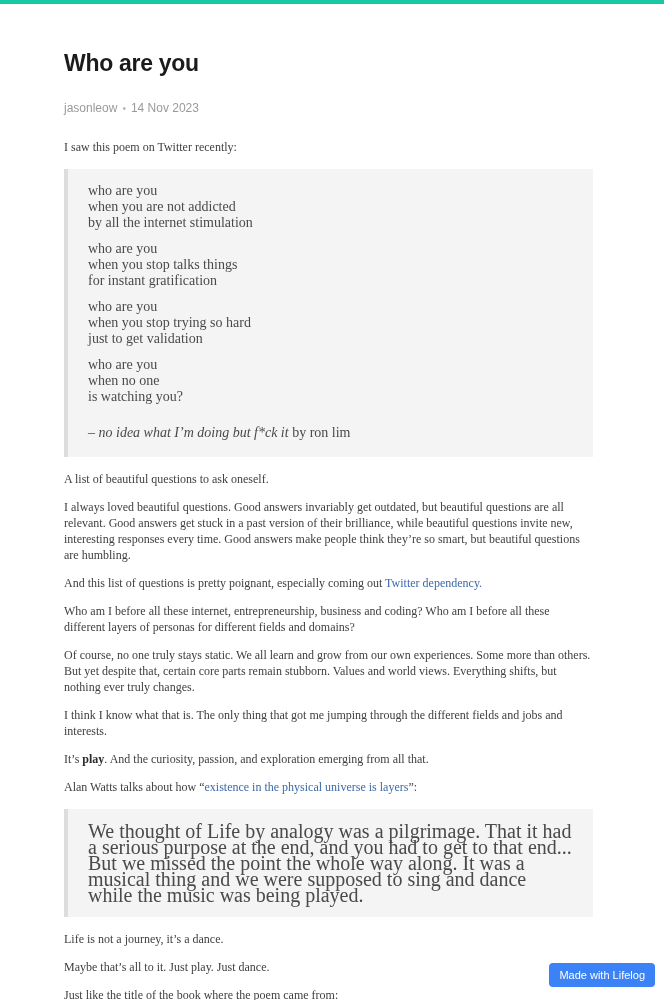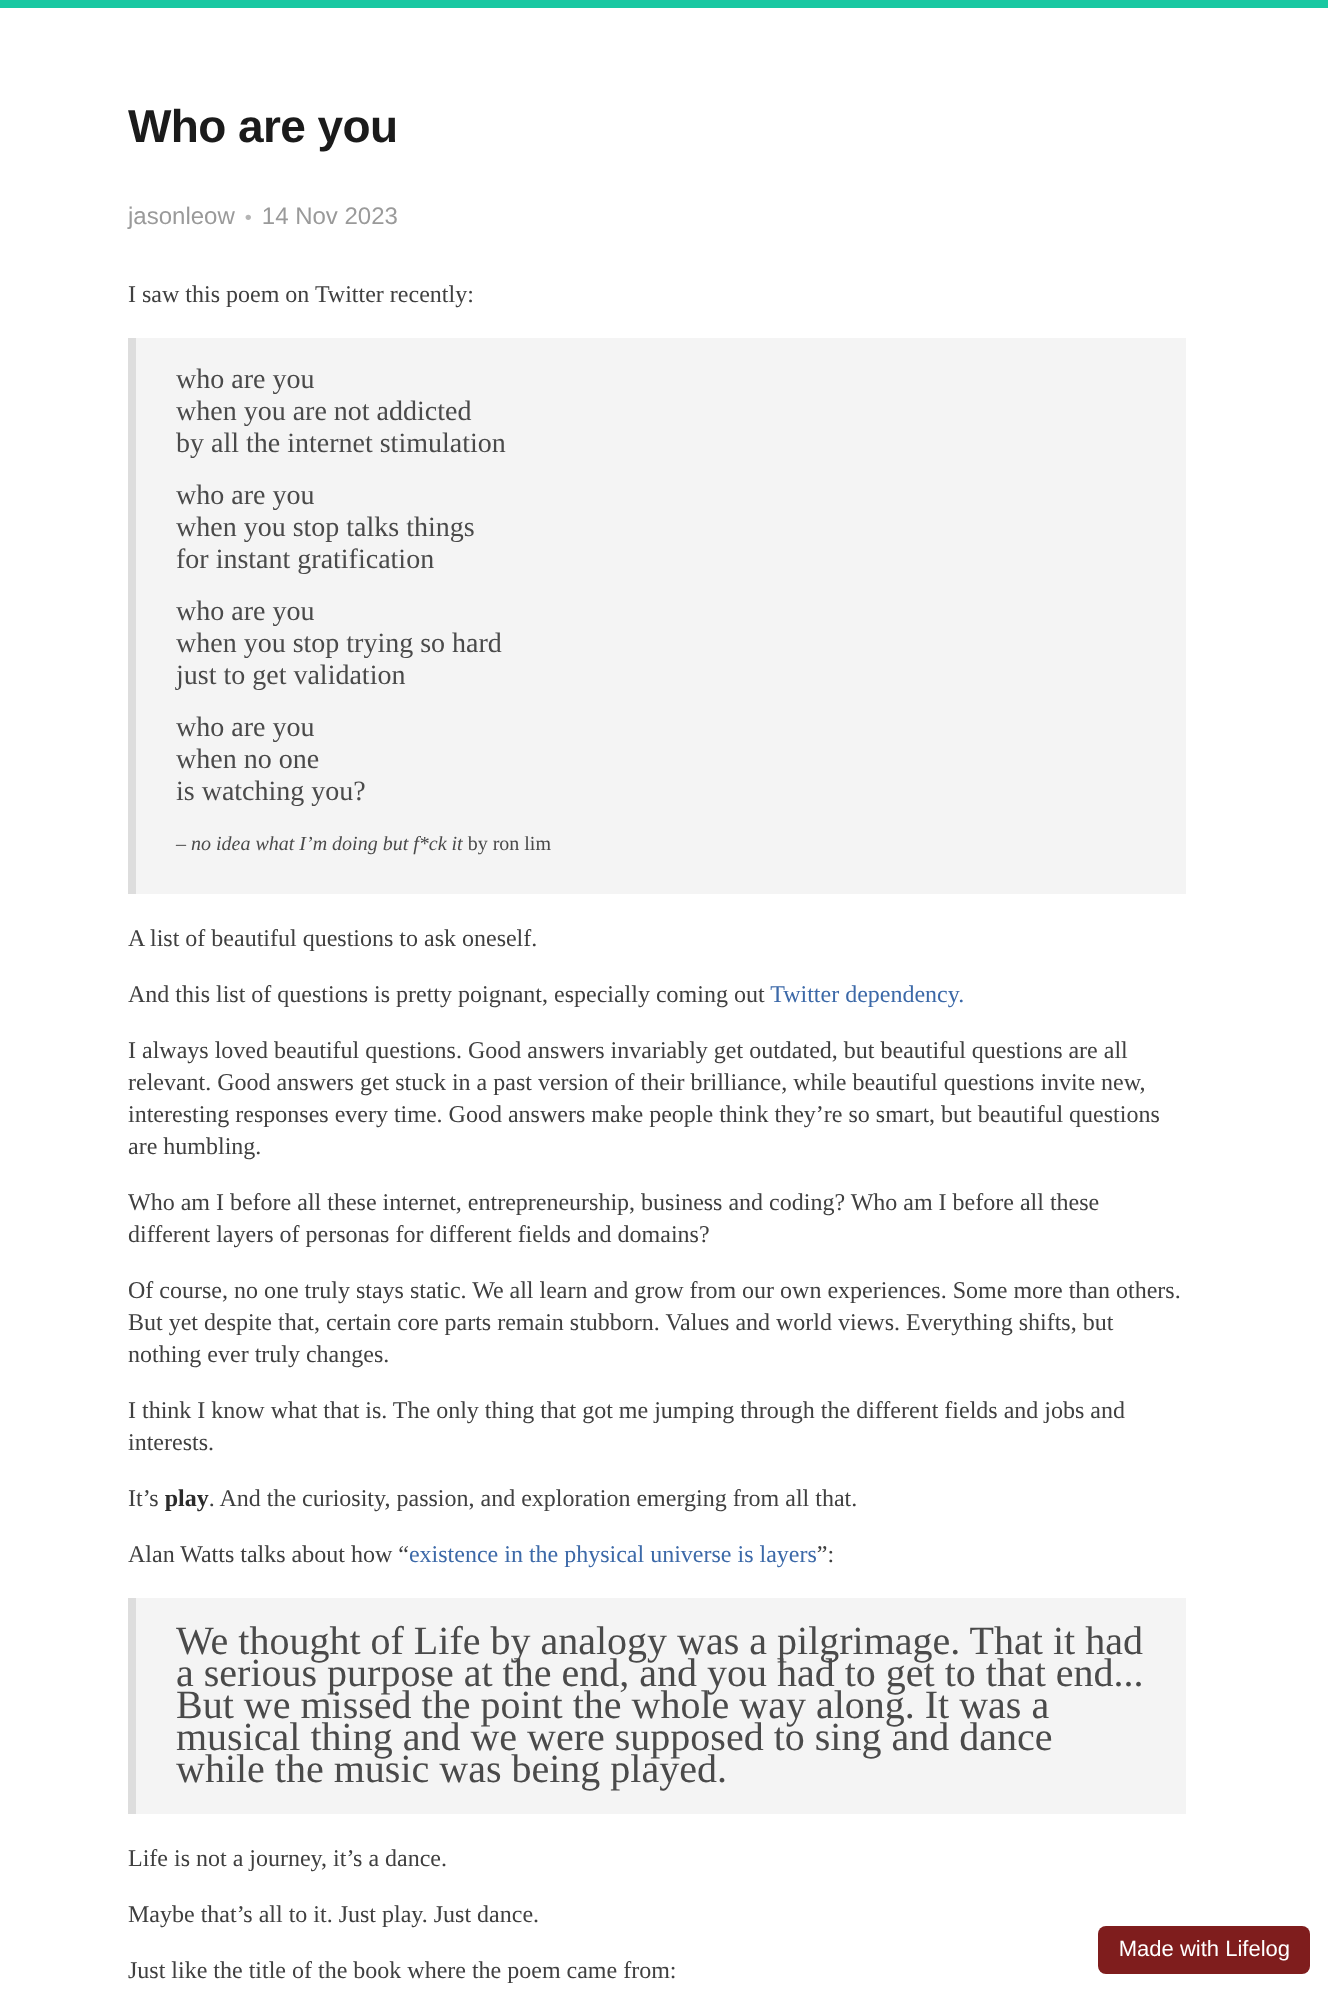--- a/index.html
+++ b/index.html
@@ -57,22 +57,22 @@
   blockquote.poem {
     padding: 14px 20px 16px 20px;
   }
   .stanza { margin: 0 0 10px 0; }
   .poem-line {
     display: block;
     font-size: 14px;
     line-height: 16px;
   }
   .attribution {
-    margin-top: 10px;
-    font-size: 10px;
+    margin-top: 20px;
+    font-size: 14px;
     line-height: 16px;
   }
   blockquote.quote p, blockquote.quote {
     font-size: 20px;
     line-height: 16px;
   }
   blockquote.quote { margin-bottom: 14px; }
   a {
     color: #3c69a8;
     text-decoration: none;
@@ -126,28 +126,28 @@
       <div class="stanza">
         <span class="poem-line">who are you</span>
         <span class="poem-line">when no one</span>
         <span class="poem-line">is watching you?</span>
       </div>
       <div class="attribution"><span>– </span><em>no idea what I’m doing but f*ck it</em><span> by ron lim</span></div>
     </blockquote>
 
   <div>
       <p><span>A list of beautiful questions to ask oneself.</span></p>
+      <p><span>I always loved beautiful questions. Good answers invariably get outdated, but beautiful questions are all relevant. Good answers get stuck in a past version of their brilliance, while beautiful questions invite new, interesting responses every time. Good answers make people think they’re so smart, but beautiful questions are humbling.</span></p>
       <p><span>And this list of questions is pretty poignant, especially coming out </span><a style="color: rgb(60, 105, 168);">Twitter dependency.</a></p>
-      <p><span>I always loved beautiful questions. Good answers invariably get outdated, but beautiful questions are all relevant. Good answers get stuck in a past version of their brilliance, while beautiful questions invite new, interesting responses every time. Good answers make people think they’re so smart, but beautiful questions are humbling.</span></p>
       <p><span>Who am I before all these internet, entrepreneurship, business and coding? Who am I before all these different layers of personas for different fields and domains?</span></p>
       <p><span>Of course, no one truly stays static. We all learn and grow from our own experiences. Some more than others. But yet despite that, certain core parts remain stubborn. Values and world views. Everything shifts, but nothing ever truly changes.</span></p>
       <p><span>I think I know what that is. The only thing that got me jumping through the different fields and jobs and interests.</span></p>
       <p><span>It’s </span><strong>play</strong><span>. And the curiosity, passion, and exploration emerging from all that.</span></p>
       <p><span>Alan Watts talks about how “</span><a style="color: rgb(60, 105, 168);">existence in the physical universe is layers</a><span>”:</span></p>
       <blockquote class="quote"><span>We thought of Life by analogy was a pilgrimage. That it had a serious purpose at the end, and you had to get to that end... But we missed the point the whole way along. It was a musical thing and we were supposed to sing and dance while the music was being played.</span></blockquote>
       <p><span>Life is not a journey, it’s a dance.</span></p>
       <p><span>Maybe that’s all to it. Just play. Just dance.</span></p>
       <p><span>Just like the title of the book where the poem came from:</span></p>
       <p><strong>I have no idea what I’m doing but f*ck it.</strong></p>
     </div>
 </div>
 
-<button class="badge" style="background: #7f1d1d;">Made with Lifelog</button>
+<button class="badge" style="background: #3b82f6;">Made with Lifelog</button>
 
 </body></html>

